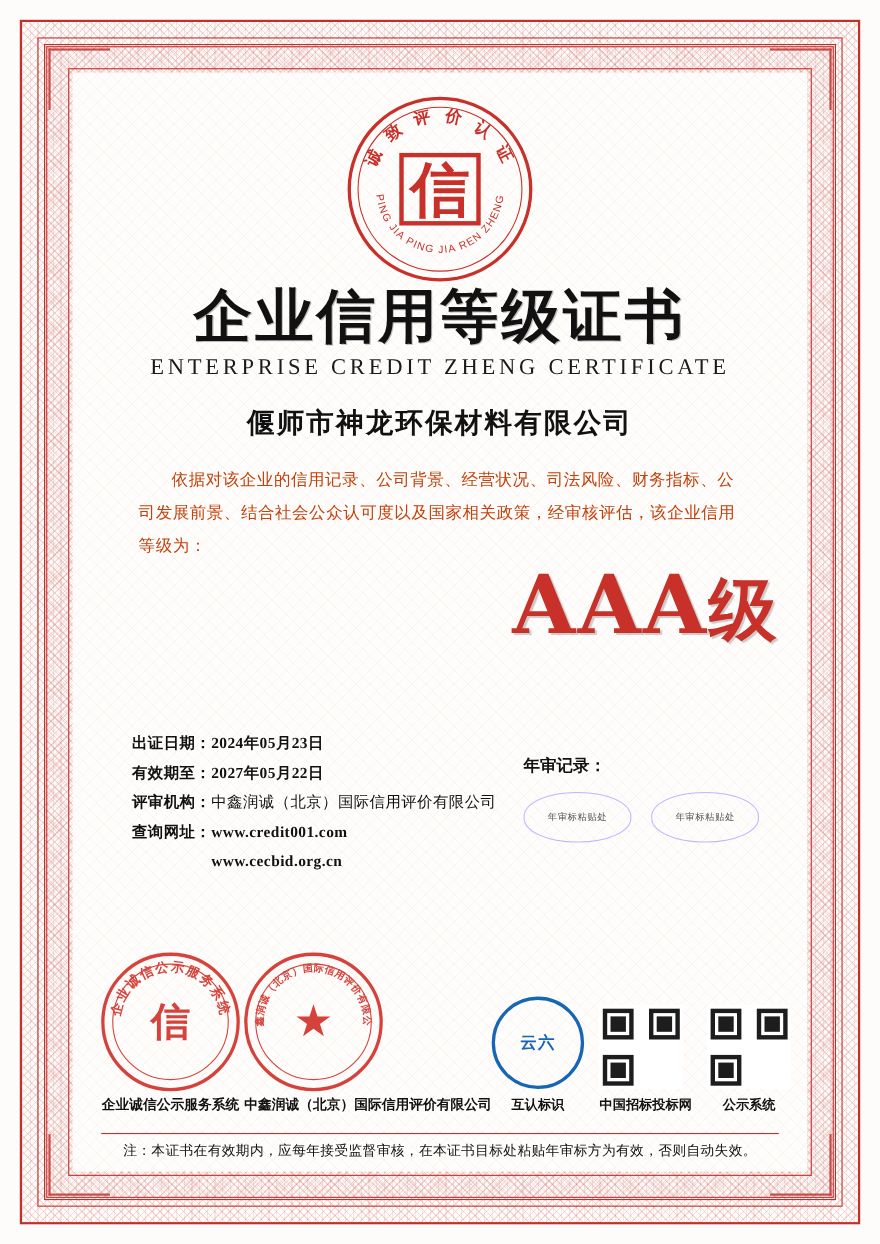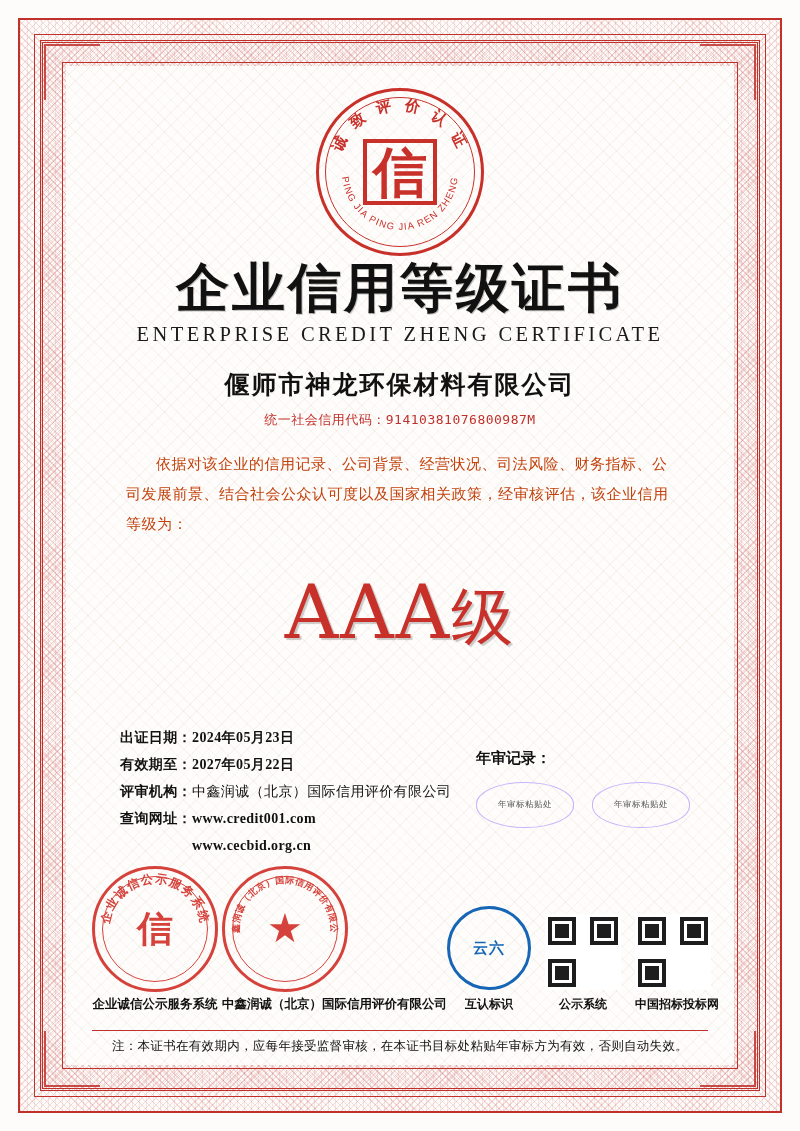--- a/index.html
+++ b/index.html
@@ -190,26 +190,26 @@
     font-family: Liberation Mono, monospace;
     font-size: 15px;
     line-height: 2.0;
     color: #c2410c;
     text-indent: 2em;
     letter-spacing: .5px;
   }
 
   
   .grade {
-    margin-top: 34px;
     color: #c8302a;
-    font-weight: normal;
+    font-weight: bold;
     letter-spacing: 2px;
     line-height: 1;
     text-shadow: 2px 2px 1px rgba(0,0,0,.2);
+    text-align: right;
   }
   .grade .latin {
     font-family: "DejaVu Serif", serif;
     font-size: 74px;
   }
   .grade .cn {
     font-family: "DejaVu Sans", sans-serif;
     font-size: 62px;
   }
 
@@ -422,23 +422,20 @@
         <div class="emblem-core">
           <span class="boxglyph">信</span>
         </div>
       </div>
 
       <div class="title-cn">企业信用等级证书</div>
       <div class="title-en">ENTERPRISE CREDIT ZHENG CERTIFICATE</div>
 
 
       <div class="company">偃师市神龙环保材料有限公司</div>
-      <div class="uscc">
-        <span>统一社会信用代码：</span><span class="code">91410381076800987M</span>
-      </div>
 
       <div class="body-text">依据对该企业的信用记录、公司背景、经营状况、司法风险、财务指标、公司发展前景、结合社会公众认可度以及国家相关政策，经审核评估，该企业信用等级为：</div>
 
       <div class="grade">
         <span class="latin">AAA</span><span class="cn">级</span>
       </div>
 
       <div class="details">
         <div class="detail-list">
           <div class="detail-row">
@@ -509,29 +506,29 @@
           <div class="qr-item">
             <div class="logo-badge">云六</div>
             <div class="qr-caption">互认标识</div>
           </div>
           <div class="qr-item">
             <div class="qr">
               <span class="finder tl"></span>
               <span class="finder tr"></span>
               <span class="finder bl"></span>
             </div>
-            <div class="qr-caption">公示系统</div>
+            <div class="qr-caption">中国招标投标网</div>
           </div>
           <div class="qr-item">
             <div class="qr">
               <span class="finder tl"></span>
               <span class="finder tr"></span>
               <span class="finder bl"></span>
             </div>
-            <div class="qr-caption">中国招标投标网</div>
+            <div class="qr-caption">公示系统</div>
           </div>
         </div>
       </div>
 
       <div class="footer-note">注：本证书在有效期内，应每年接受监督审核，在本证书目标处粘贴年审标方为有效，否则自动失效。</div>
     </div>
   </div>
 </div>
 
 </body></html>

